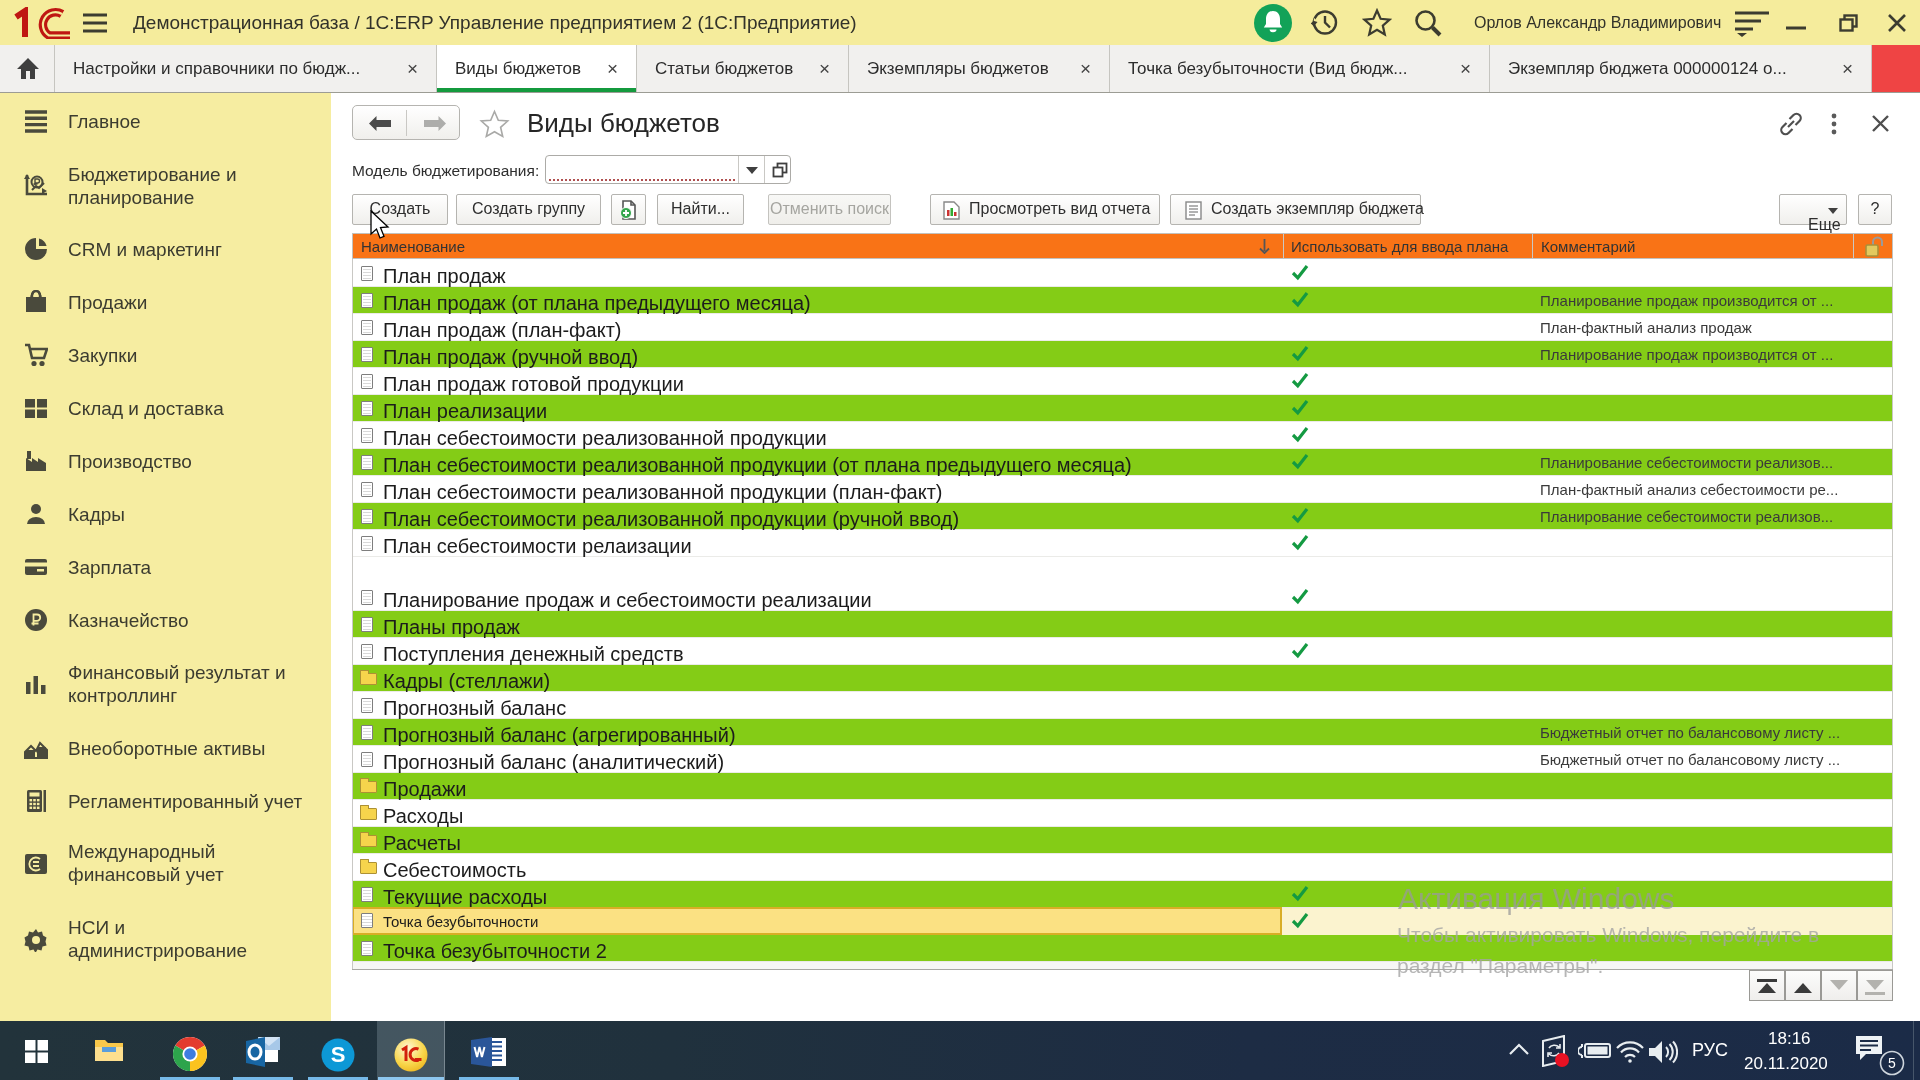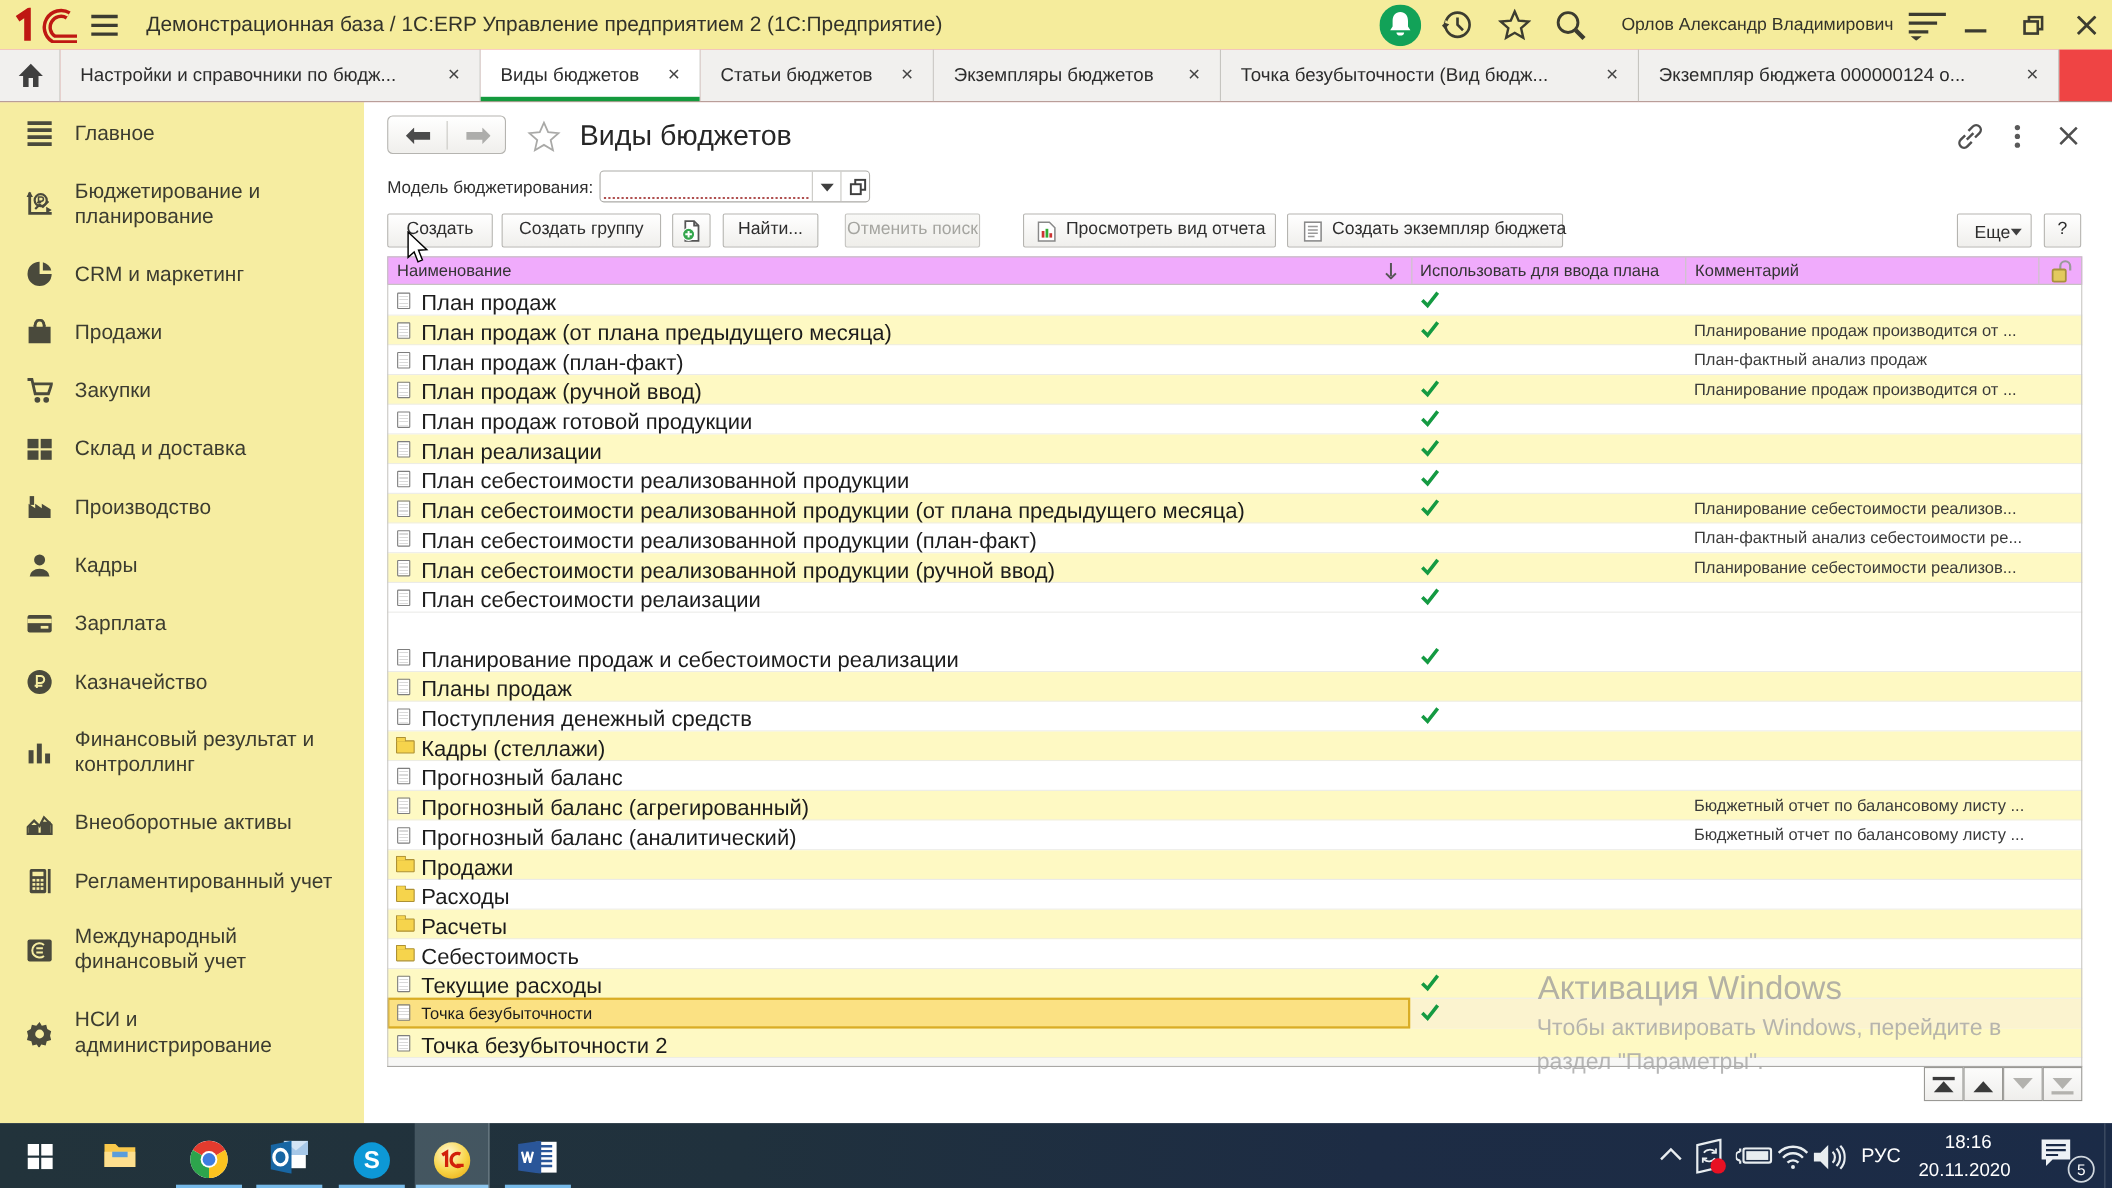--- a/index.html
+++ b/index.html
@@ -21,21 +21,21 @@
 .si{position:absolute;left:68px;font-size:19px;color:#3c3c30;line-height:23px}
 .sic{position:absolute;left:24px;width:24px;height:24px}
 
 #content{position:absolute;left:331px;top:93px;width:1589px;height:928px;background:#fff}
 
 .btn{position:absolute;height:31px;border:1px solid #b5b4b0;border-radius:2px;background:linear-gradient(#ffffff,#f0efec);font-size:16px;color:#2e2e2e;text-align:center;white-space:nowrap}
 .btn span{display:inline-block;margin-top:5px}
 .btn.dis{color:#a5a5a0;background:linear-gradient(#f8f8f6,#efeeea);border-color:#c4c3bf}
 
 .tr{position:absolute;left:352px;width:1541px;height:27px;border-bottom:1px solid #ebebe8;background:#fff}
-.tr.g{background:#fef9c3}
+.tr.g{background:#84cc16}
 .tr .nm{position:absolute;left:31px;top:5px;font-size:20px;color:#1c1c1c;white-space:nowrap}
 .tr .cm{position:absolute;left:1188px;top:5px;font-size:15px;color:#3a3a3a;white-space:nowrap}
 .ic{position:absolute;left:9px;top:6px;width:12px;height:15px;border:1px solid #7e7e7e;border-radius:1px;background:repeating-linear-gradient(#ffffff 0 2px,#d9d9d9 2px 3px);box-shadow:inset 0 0 0 1px #fff}
 .fo{position:absolute;left:8px;top:8px;width:17px;height:12px;background:#f6d44c;border:1px solid #ad9134;border-radius:1px}
 .fo:before{content:"";position:absolute;left:-1px;top:-4px;width:7px;height:3px;background:#f6d44c;border:1px solid #ad9134;border-bottom:none;border-radius:1px 1px 0 0}
 .ck{position:absolute;left:939px;top:4px}
 
 #taskbar{position:absolute;left:0;top:1021px;width:1920px;height:59px;background:linear-gradient(90deg,#22333b 0%,#20313d 35%,#1d2c44 65%,#1b2b47 100%)}
 .tbtx{position:absolute;color:#fff;font-size:16px;white-space:nowrap}
 </style></head>
@@ -284,26 +284,26 @@
  <span style="position:absolute;left:38px;top:5px;margin:0">Просмотреть вид отчета</span>
 </div>
 <div class="btn" style="left:1170px;top:194px;width:251px">
  <svg class="abs" style="left:14px;top:6px" width="17" height="19" viewBox="0 0 17 19">
         <rect x="1" y="1" width="15" height="17" fill="#fff" stroke="#888" stroke-width="1.4"></rect>
         <path d="M4 5 h9 M4 8 h9 M4 11 h9 M4 14 h6" stroke="#999" stroke-width="1.4"></path>
       </svg>
  <span style="position:absolute;left:40px;top:5px;margin:0">Создать экземпляр бюджета</span>
 </div>
 <div class="btn" style="left:1779px;top:194px;width:68px">
-      <span style="position:absolute;left:12px;top:5px;margin:3px">Еще</span>
+      <span style="position:absolute;left:12px;top:5px;margin:16px">Еще</span>
  <div class="abs" style="left:48px;top:13px;width:0;height:0;border-left:5.5px solid transparent;border-right:5.5px solid transparent;border-top:6.5px solid #3f3f3f"></div>
 </div>
 <div class="btn" style="left:1858px;top:194px;width:34px"><span>?</span></div>
 
-<div class="abs" style="left:352px;top:233px;width:1541px;height:26px;background:#f0abfc;border:1px solid #c2c1bd">
+<div class="abs" style="left:352px;top:233px;width:1541px;height:26px;background:#f97316;border:1px solid #c2c1bd">
  <div class="abs" style="left:8px;top:4px;font-size:15px;color:#333">Наименование</div>
  <svg class="abs" style="left:906px;top:5px" width="11" height="15" viewBox="0 0 11 15">
         <path d="M5.5 0 v12 M1 9.5 l4.5 4.5 l4.5-4.5" fill="none" stroke="#555" stroke-width="1.8"></path>
       </svg>
  <div class="abs" style="left:930px;top:0;width:1px;height:24px;background:#c9c8c4"></div>
  <div class="abs" style="left:938px;top:4px;font-size:15px;color:#333">Использовать для ввода плана</div>
  <div class="abs" style="left:1179px;top:0;width:1px;height:24px;background:#c9c8c4"></div>
  <div class="abs" style="left:1188px;top:4px;font-size:15px;color:#333">Комментарий</div>
  <div class="abs" style="left:1500px;top:0;width:1px;height:24px;background:#c9c8c4"></div>
  <svg class="abs" style="left:1510px;top:2px" width="22" height="22" viewBox="0 0 22 22">

